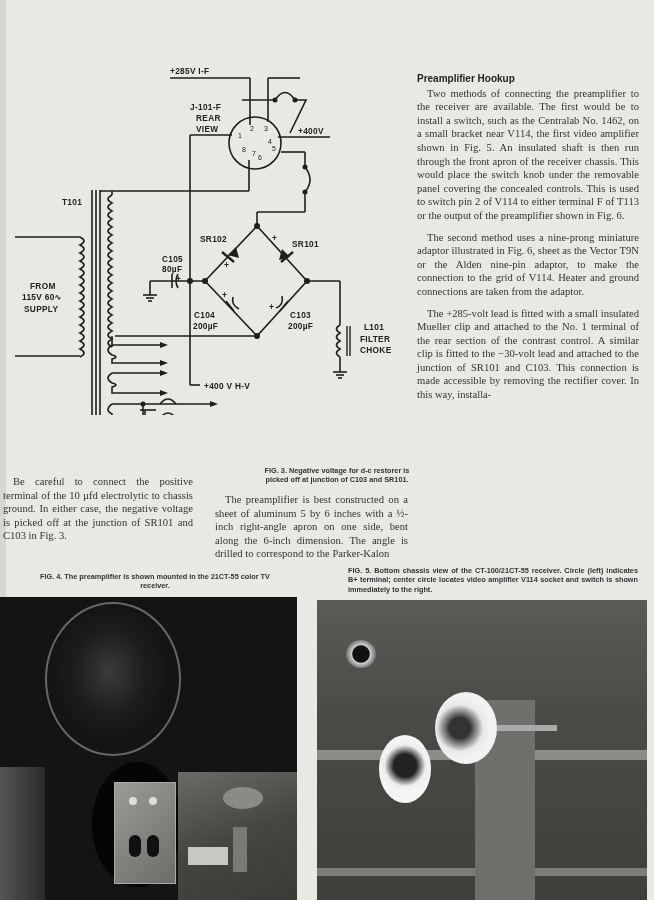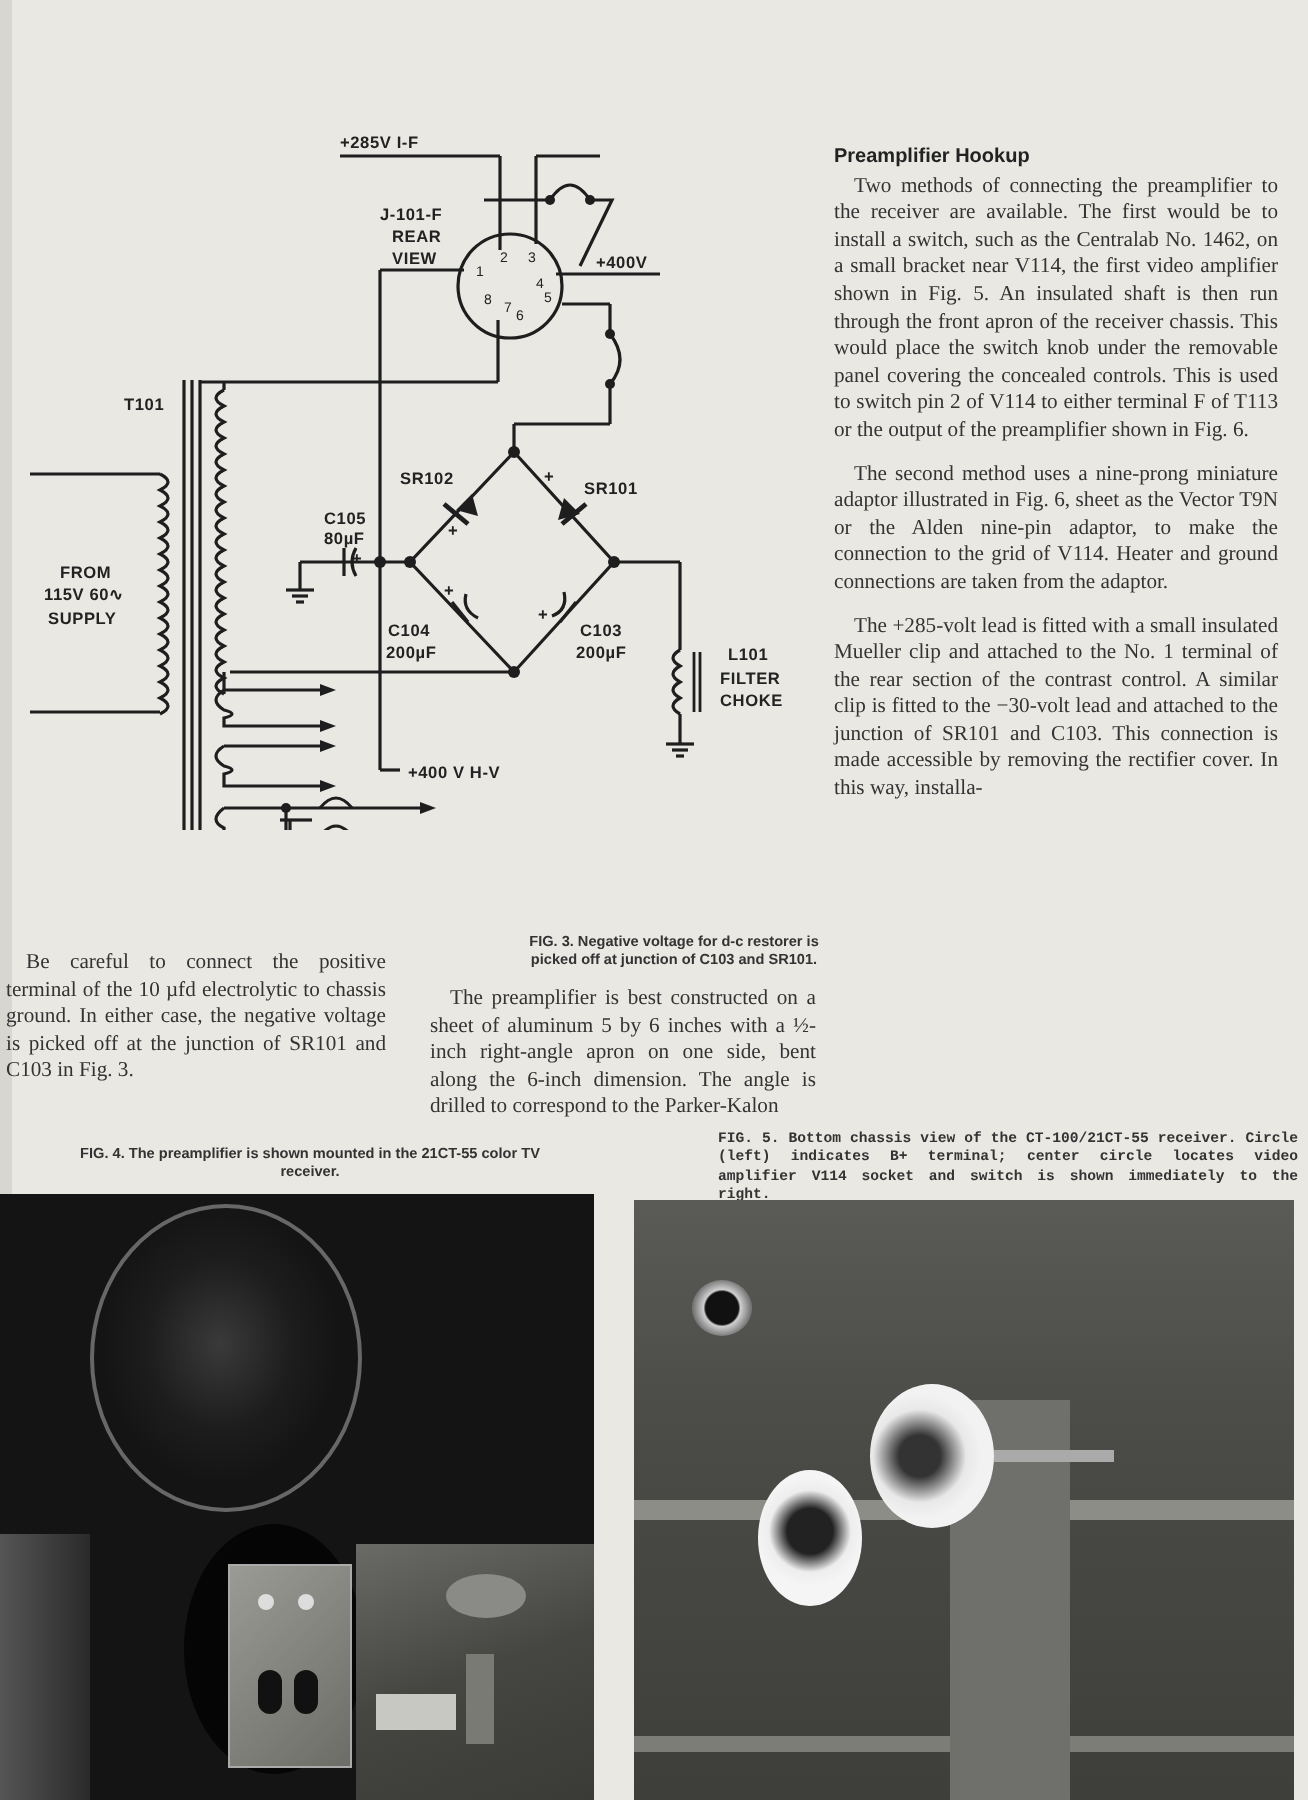--- a/index.html
+++ b/index.html
@@ -172,21 +172,21 @@
 <div class="abs body-text" style="left:3px;top:475px;width:190px;">
   <p>Be careful to connect the positive terminal of the 10 µfd electrolytic to chassis ground. In either case, the negative voltage is picked off at the junction of SR101 and C103 in Fig. 3.</p>
 </div>
 
 <div class="abs body-text" style="left:215px;top:493px;width:193px;">
   <p>The preamplifier is best constructed on a sheet of aluminum 5 by 6 inches with a ½-inch right-angle apron on one side, bent along the 6-inch dimension. The angle is drilled to correspond to the Parker-Kalon</p>
 </div>
 
 <div class="abs caption" style="left:40px;top:572px;width:230px;text-align:center;">FIG. 4. The preamplifier is shown mounted in the 21CT-55 color TV receiver.</div>
 
-<div class="abs caption" style="left:359px;top:566px;width:290px;text-align:justify;font-family:Liberation Mono, monospace;">FIG. 5. Bottom chassis view of the CT-100/21CT-55 receiver. Circle (left) indicates B+ terminal; center circle locates video amplifier V114 socket and switch is shown immediately to the right.</div>
+<div class="abs caption" style="left:348px;top:566px;width:290px;text-align:justify;">FIG. 5. Bottom chassis view of the CT-100/21CT-55 receiver. Circle (left) indicates B+ terminal; center circle locates video amplifier V114 socket and switch is shown immediately to the right.</div>
 
 <div class="photo" style="left:0;top:597px;width:297px;height:303px;background:radial-gradient(ellipse 60px 70px at 110px 75px,#3a3a3a 0%,#1d1d1d 60%,#141414 100%),#161616;">
   <div class="abs" style="left:45px;top:5px;width:132px;height:150px;border:2px solid #8a8a8a;border-radius:50%;opacity:.7;"></div>
   <div class="abs" style="left:92px;top:165px;width:90px;height:125px;background:#050505;border-radius:50%;"></div>
   <div class="abs" style="left:114px;top:185px;width:60px;height:100px;background:linear-gradient(135deg,#9b9b95,#6d6d68);border:1px solid #aaa;">
     <div class="abs" style="left:14px;top:52px;width:12px;height:22px;background:#111;border-radius:6px;"></div>
     <div class="abs" style="left:32px;top:52px;width:12px;height:22px;background:#111;border-radius:6px;"></div>
     <div class="abs" style="left:14px;top:14px;width:8px;height:8px;background:#ddd;border-radius:50%;"></div>
     <div class="abs" style="left:34px;top:14px;width:8px;height:8px;background:#ddd;border-radius:50%;"></div>
   </div>

